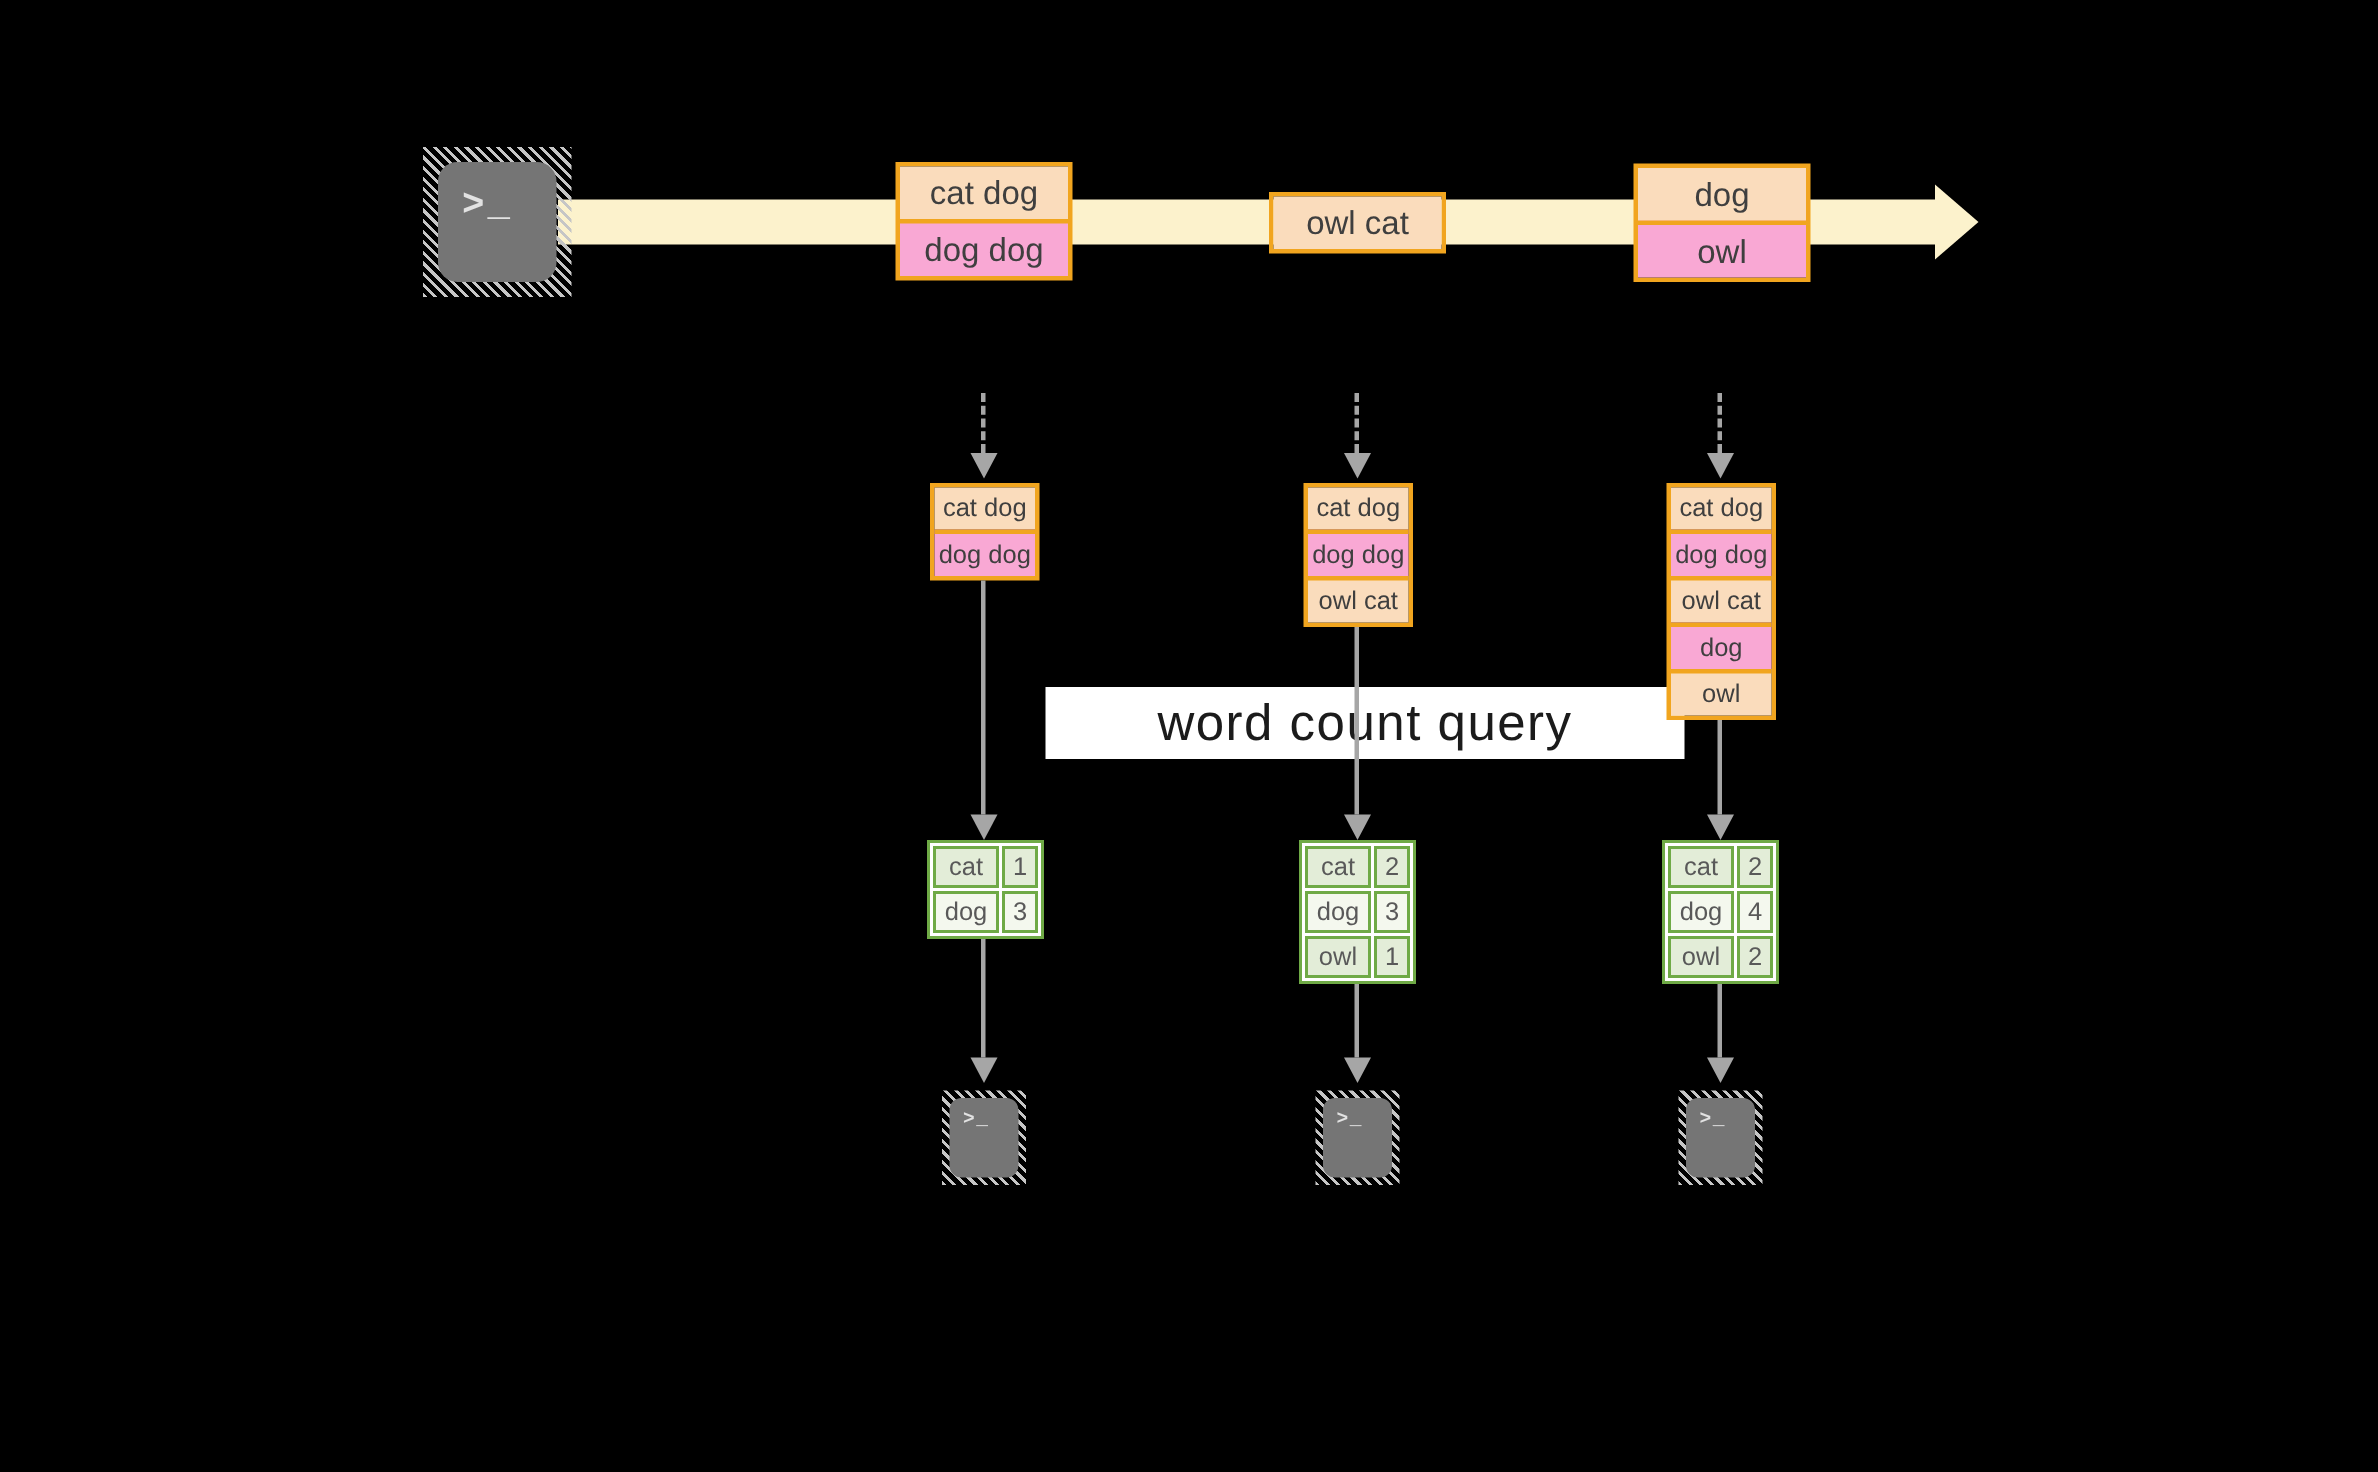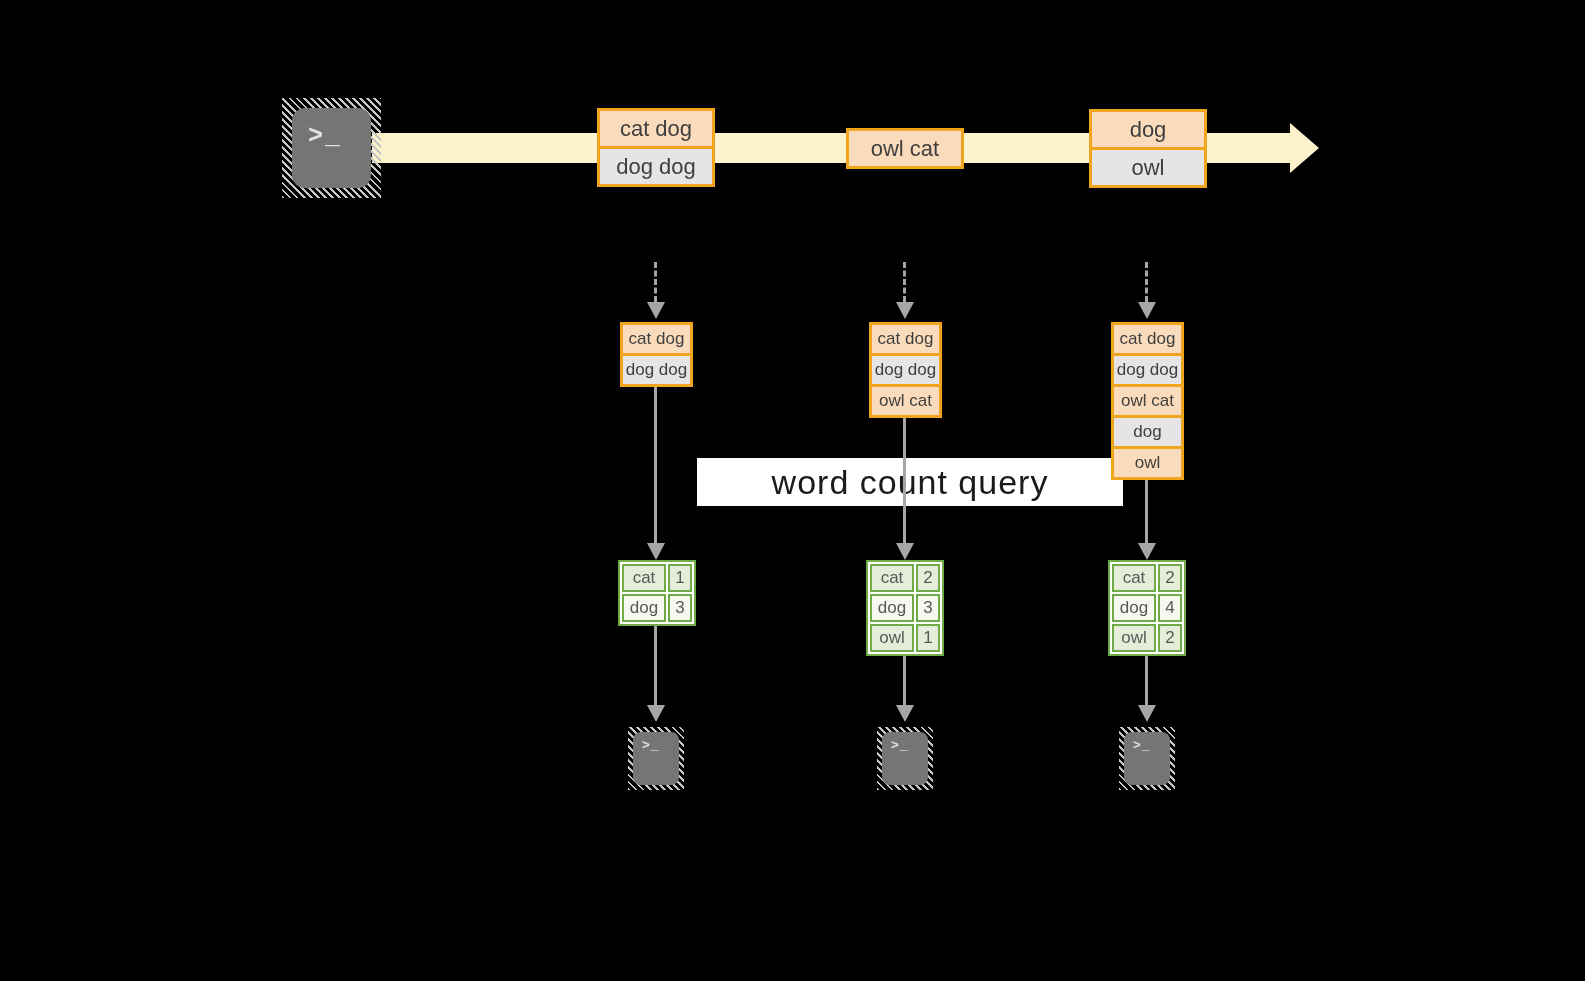--- a/index.html
+++ b/index.html
@@ -17,21 +17,21 @@
   .term-lg .term-inner{inset:10px;border-radius:13px;}
   .term-sm .term-inner{inset:5px;border-radius:8px;}
   .term-glyph{position:absolute;font-family:"Liberation Mono",monospace;font-weight:bold;color:#e2e2e2;letter-spacing:2px;}
   .term-lg .term-glyph{left:16px;top:14px;font-size:25px;}
   .term-sm .term-glyph{left:9px;top:6px;font-size:13px;letter-spacing:1px;}
   
   .obox{position:absolute;border:3px solid #f1a51f;box-sizing:border-box;}
   .orow{display:flex;align-items:center;justify-content:center;color:#3f3f3f;}
   .orow + .orow{border-top:3px solid #f1a51f;}
   .orow.d{background:#fadcbc;}
-  .orow.l{background:#e5e5e5;}
+  .orow.l{background:#f9a8d4;}
   .obox.big{width:118px;}
   .obox.big .orow{height:35px;font-size:22px;}
   .obox.stack{width:73px;}
   .obox.stack .orow{height:28px;font-size:17px;}
   
   .dashline{position:absolute;top:262px;height:40px;width:0;border-left:3px dashed #a6a6a6;}
   .vline{position:absolute;width:3px;background:#a6a6a6;}
   .tri-down{position:absolute;width:0;height:0;border-left:9px solid transparent;border-right:9px solid transparent;border-top:17px solid #a6a6a6;}
   
   .banner{position:absolute;left:697px;top:458px;width:426px;height:48px;background:#ffffff;

